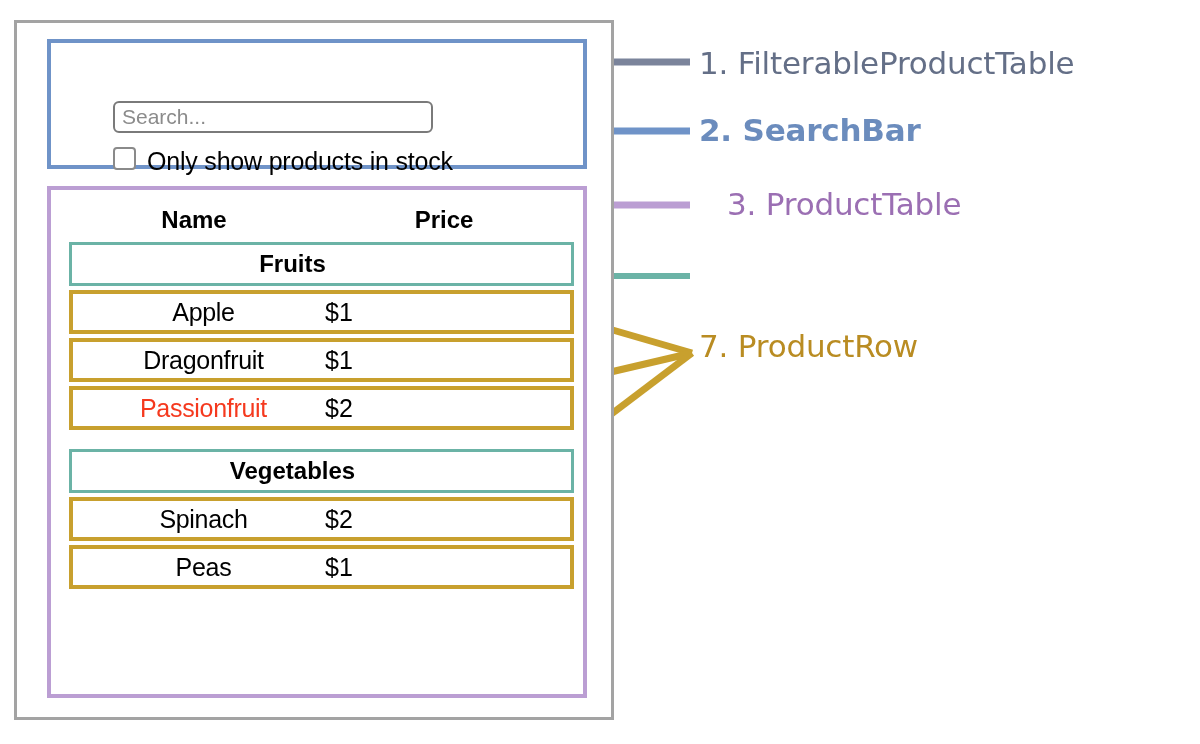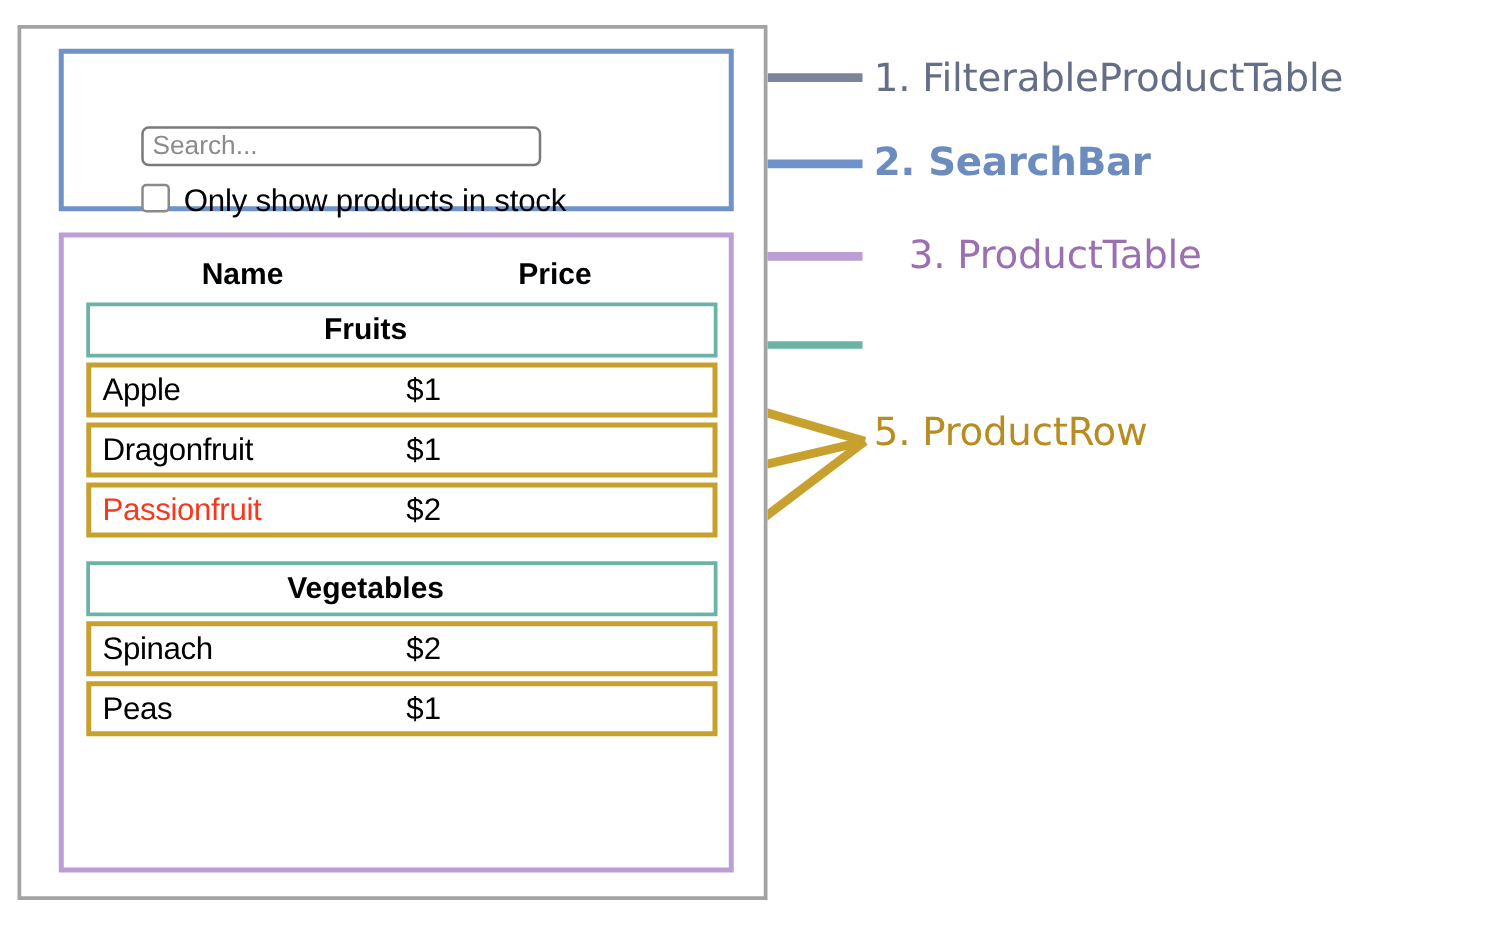--- a/index.html
+++ b/index.html
@@ -143,21 +143,21 @@
     height: 44px;
     border: 4px solid #c8a02e;
     box-sizing: border-box;
     display: flex;
     align-items: center;
     background: #ffffff;
     margin-bottom: 4px;
   }
   .product-row .p-name {
     width: 252px;
-    text-align: left;
+    text-align: center;
     padding-left: 9px;
     box-sizing: border-box;
     font-size: 25px;
     color: #000000;
     letter-spacing: -0.3px;
   }
   .product-row .p-name.out-of-stock { color: #f5391e; }
   .product-row .p-price {
     width: 160px;
     text-align: left;
@@ -266,14 +266,14 @@
       </div>
 
     </div>
   </div>
 </div>
 
 <div class="legend">
   <div class="legend-item lg1">1. FilterableProductTable</div>
   <div class="legend-item lg2">2. SearchBar</div>
   <div class="legend-item lg3">3. ProductTable</div>
-  <div class="legend-item lg5">5. ProductRow</div>
+  <div class="legend-item lg5">7. ProductRow</div>
 </div>
 
 </body></html>

